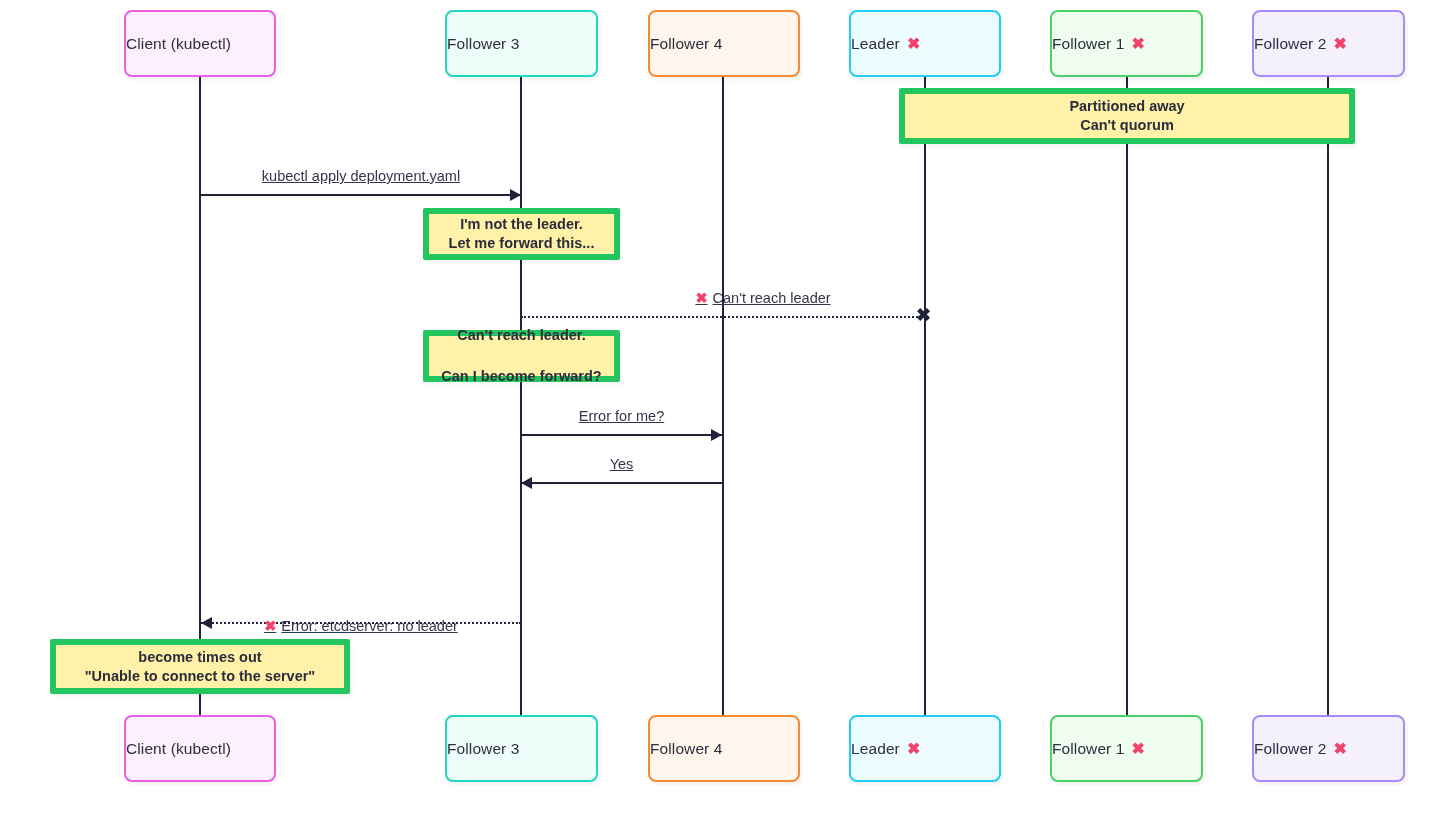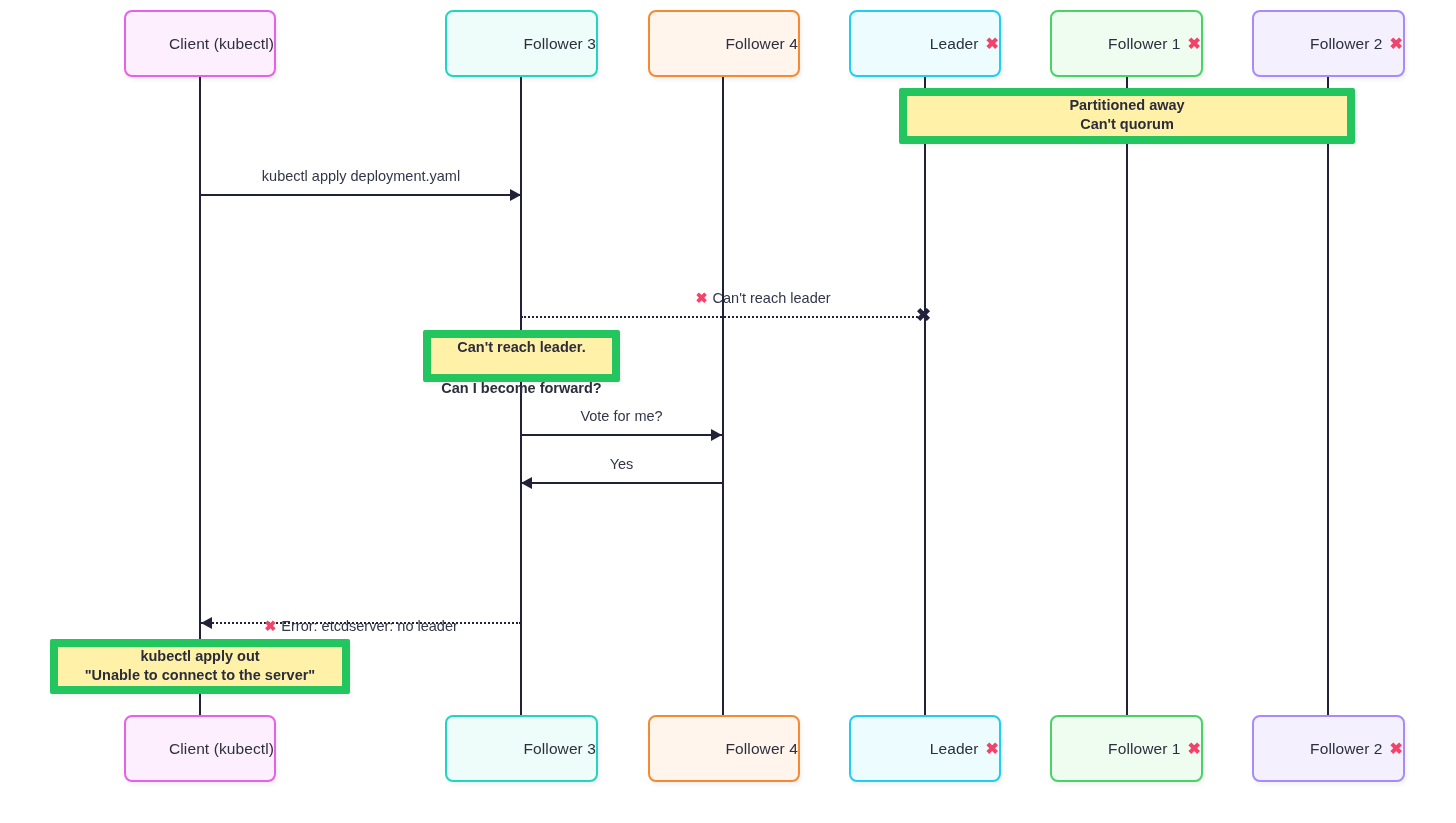--- a/index.html
+++ b/index.html
@@ -28,45 +28,46 @@
 
   
   .actor {
     position: absolute;
     box-sizing: border-box;
     border-width: 2px;
     border-style: solid;
     border-radius: 8px;
     display: flex;
     align-items: center;
-    justify-content: flex-end;
+    justify-content: flex-start;
     font-size: 15.5px;
     letter-spacing: 0.1px;
     color: #2c2f3e;
     box-shadow: 2px 3px 4px rgba(0,0,0,0.055);
     white-space: nowrap;
   }
   .actor .xmark {
     color: #f2436b;
     font-weight: bold;
     margin-left: 7px;
     font-size: 16px;
     letter-spacing: 0;
   }
 
   
   .note {
     position: absolute;
     box-sizing: border-box;
     background: #fff2a8;
-    border: 8px solid #22c55e;
+    border: 6px solid #22c55e;
     border-radius: 2px;
     display: flex;
     flex-direction: column;
     align-items: center;
+    justify-content: center;
     font-weight: bold;
     font-size: 14.5px;
     color: #2b2d3c;
     line-height: 19px;
     text-align: center;
     box-shadow: 2px 3px 4px rgba(0,0,0,0.045);
     padding: 0 10px;
   }
   .note .nline { white-space: nowrap; }
   .note .xmark {
@@ -109,20 +110,21 @@
     font-weight: bold;
     color: #21223a;
     line-height: 20px;
   }
   .msg-label {
     position: absolute;
     font-size: 14.5px;
     color: #33364a;
     white-space: nowrap;
     transform: translateX(-50%);
+    text-decoration: underline;
   }
   .msg-label .xmark {
     color: #f2436b;
     font-weight: bold;
     margin-right: 5px;
   }
 </style>
 </head>
 <body>
 
@@ -172,42 +174,46 @@
       <span class="xmark">✖</span>
     </div>
     <div class="actor" style="left: 1252px; top: 715px; width: 153px; height: 67px; background: rgb(244, 240, 254); border-color: rgb(167, 139, 250);">
       <span>Follower 2</span>
       <span class="xmark">✖</span>
     </div>
     <div class="note" style="left: 899px; top: 88px; width: 456px; height: 56px;">
       <div class="nline">Partitioned away</div>
       <div class="nline">Can't quorum</div>
     </div>
+    <div class="note" style="left: 423px; top: 208px; width: 197px; height: 52px;">
+      <div class="nline">I'm not the leader.</div>
+      <div class="nline">Let me forward this...</div>
+    </div>
     <div class="note" style="left: 423px; top: 330px; width: 197px; height: 52px; gap: 22px;">
       <div class="nline">Can't reach leader.</div>
       <div class="nline">Can I become forward?</div>
     </div>
     <div class="note" style="left: 50px; top: 639px; width: 300px; height: 55px;">
-      <div class="nline">kubectl apply out</div>
+      <div class="nline">become times out</div>
       <div class="nline">"Unable to connect to the server"</div>
     </div>
     <div class="msg" style="left: 0px; top: 194px; width: 1456px; height: 0px;">
       <div class="msg-line" style="left: 201px; width: 320px;"></div>
       <div class="arrow-head right" style="left: 510px;"></div>
       <div class="msg-label" style="left: 361px; top: -26px;">kubectl apply deployment.yaml</div>
     </div>
     <div class="msg" style="left: 0px; top: 316px; width: 1456px; height: 0px;">
       <div class="msg-line dotted" style="left: 521px; width: 401px;"></div>
       <div class="cross-head" style="left: 916px;">✖</div>
       <div class="msg-label" style="left: 763px; top: -26px; text-align: right;"><span class="xmark">✖</span><span>Can't reach leader</span></div>
     </div>
     <div class="msg" style="left: 0px; top: 434px; width: 1456px; height: 0px;">
       <div class="msg-line" style="left: 521px; width: 201px;"></div>
       <div class="arrow-head right" style="left: 711px;"></div>
-      <div class="msg-label" style="left: 621.5px; top: -26px;">Vote for me?</div>
+      <div class="msg-label" style="left: 621.5px; top: -26px;">Error for me?</div>
     </div>
     <div class="msg" style="left: 0px; top: 482px; width: 1456px; height: 0px;">
       <div class="msg-line" style="left: 521px; width: 201px;"></div>
       <div class="arrow-head left" style="left: 521px;"></div>
       <div class="msg-label" style="left: 621.5px; top: -26px;">Yes</div>
     </div>
     <div class="msg" style="left: 0px; top: 622px; width: 1456px; height: 0px;">
       <div class="msg-line dotted" style="left: 201px; width: 320px;"></div>
       <div class="arrow-head left" style="left: 201px;"></div>
       <div class="msg-label" style="left: 361px; top: -26px; margin-top: 22px;"><span class="xmark">✖</span><span>Error: etcdserver: no leader</span></div>

